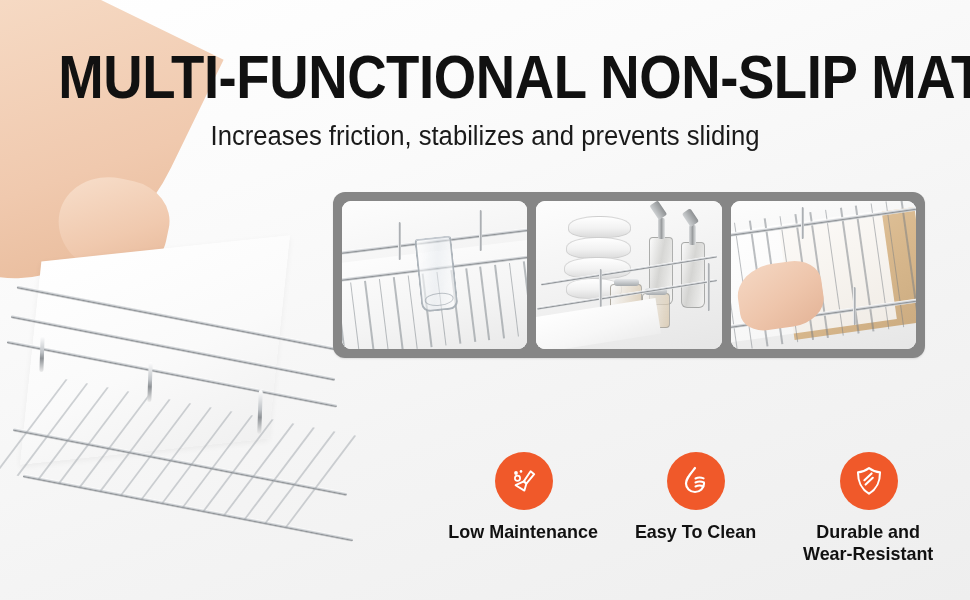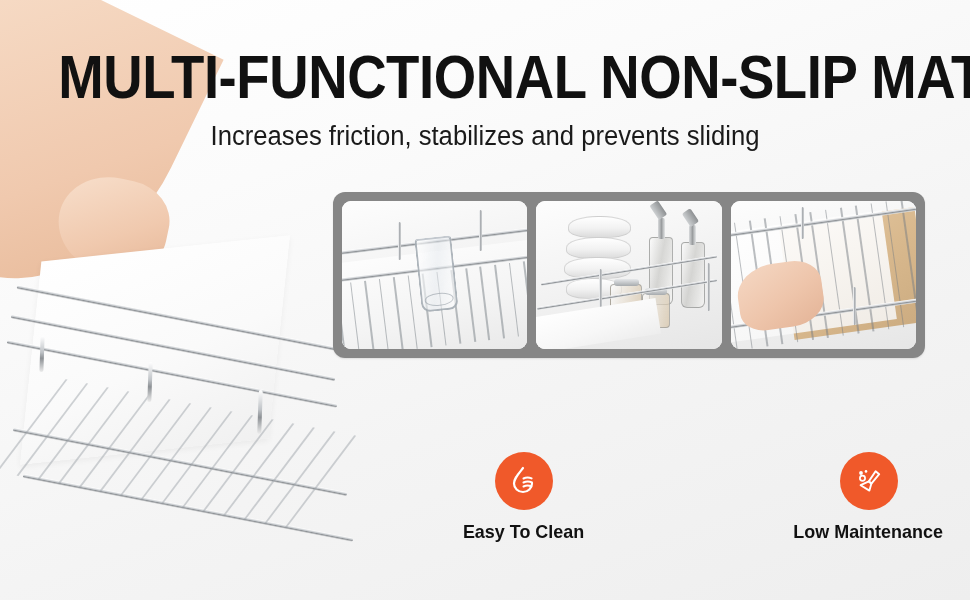--- a/index.html
+++ b/index.html
@@ -361,37 +361,48 @@
         <div class="p3-hand"></div>
       </div>
     </div>
   </div>
 
   <div class="features">
 
     <div class="feature">
       <div class="circle">
         <svg width="36" height="36" viewBox="0 0 36 36" aria-hidden="true">
-          <path d="M17 5 C11.5 12 8 15.8 8 20.4 C8 25.1 12 29 17 29 C22 29 26 25.1 26 20.4" fill="none" stroke="#ffffff" stroke-width="2.2" stroke-linecap="round"></path>
-          <path d="M17.5 15.5 C20 14.2 23 14.2 25.6 15.4" fill="none" stroke="#ffffff" stroke-width="2" stroke-linecap="round"></path>
-          <path d="M17.5 19.5 C20 18.2 23.4 18.2 26 19.4" fill="none" stroke="#ffffff" stroke-width="2" stroke-linecap="round"></path>
-          <path d="M17.5 23.5 C20 22.2 23 22.2 25.2 23.3" fill="none" stroke="#ffffff" stroke-width="2" stroke-linecap="round"></path>
-        </svg>
-      </div>
-      <div class="flabel">Easy To Clean</div>
-    </div>
-
-    <div class="feature">
-      <div class="circle">
-        <svg width="36" height="36" viewBox="0 0 36 36" aria-hidden="true">
           <circle cx="10" cy="10" r="1.9" fill="#ffffff"></circle>
           <circle cx="15" cy="8.4" r="1.3" fill="#ffffff"></circle>
           <circle cx="11.5" cy="15.2" r="2.6" fill="none" stroke="#ffffff" stroke-width="1.7"></circle>
           <path d="M24.6 8.2 L28.2 11.2 L20.4 20.6 L17.8 18.4 Z" fill="none" stroke="#ffffff" stroke-width="1.9" stroke-linejoin="round"></path>
           <path d="M17.8 18.4 L20.4 20.6 L18.4 27.6 L9.6 22.2 Z" fill="none" stroke="#ffffff" stroke-width="1.9" stroke-linejoin="round"></path>
         </svg>
       </div>
       <div class="flabel">Low Maintenance</div>
     </div>
 
+    <div class="feature">
+      <div class="circle">
+        <svg width="36" height="36" viewBox="0 0 36 36" aria-hidden="true">
+          <path d="M17 5 C11.5 12 8 15.8 8 20.4 C8 25.1 12 29 17 29 C22 29 26 25.1 26 20.4" fill="none" stroke="#ffffff" stroke-width="2.2" stroke-linecap="round"></path>
+          <path d="M17.5 15.5 C20 14.2 23 14.2 25.6 15.4" fill="none" stroke="#ffffff" stroke-width="2" stroke-linecap="round"></path>
+          <path d="M17.5 19.5 C20 18.2 23.4 18.2 26 19.4" fill="none" stroke="#ffffff" stroke-width="2" stroke-linecap="round"></path>
+          <path d="M17.5 23.5 C20 22.2 23 22.2 25.2 23.3" fill="none" stroke="#ffffff" stroke-width="2" stroke-linecap="round"></path>
+        </svg>
+      </div>
+      <div class="flabel">Easy To Clean</div>
+    </div>
+
+    <div class="feature">
+      <div class="circle">
+        <svg width="36" height="36" viewBox="0 0 36 36" aria-hidden="true">
+          <path d="M18 5.2 C22 8.2 26.4 9.2 29 9.4 C29 18 27 25 18 30.6 C9 25 7 18 7 9.4 C9.6 9.2 14 8.2 18 5.2 Z" fill="none" stroke="#ffffff" stroke-width="2.1" stroke-linejoin="round"></path>
+          <path d="M13.4 17.2 L20.6 10.4" fill="none" stroke="#ffffff" stroke-width="2.1" stroke-linecap="round"></path>
+          <path d="M14.6 21.6 L21.8 14.8" fill="none" stroke="#ffffff" stroke-width="2.1" stroke-linecap="round"></path>
+        </svg>
+      </div>
+      <div class="flabel" style="white-space:pre-line;">Durable and
+Wear-Resistant</div>
+    </div>
 
   </div>
 </div>
 
 </body></html>

